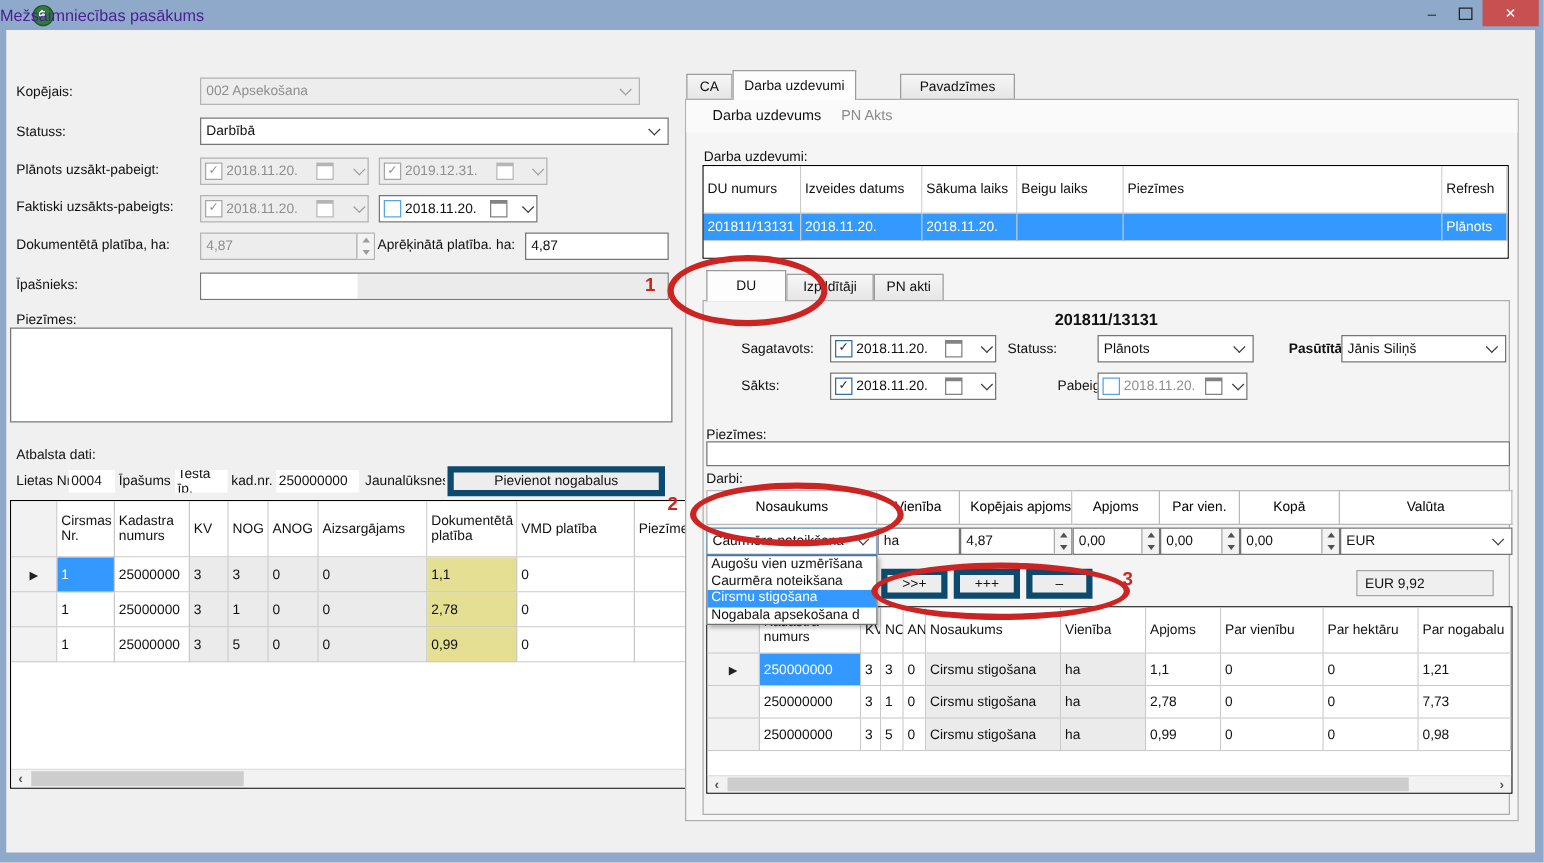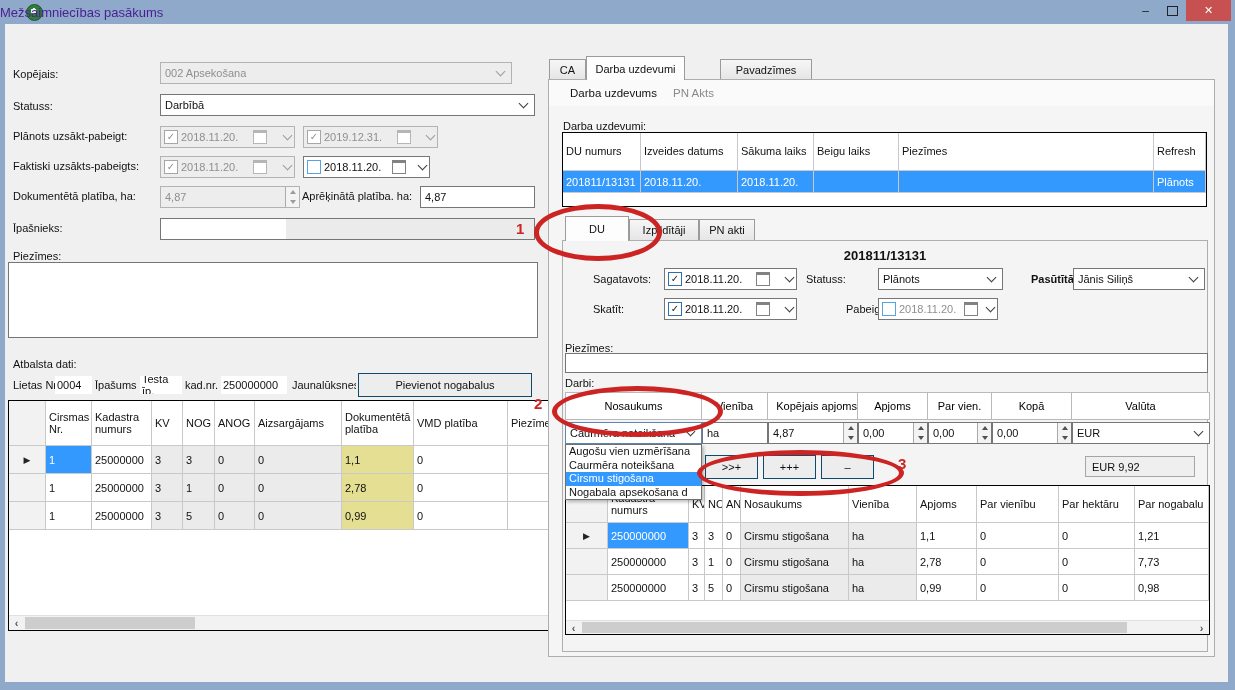--- a/index.html
+++ b/index.html
@@ -32,21 +32,21 @@
   .cb.off{color:transparent;border-color:#57a4e0;}
   .cb.gray{border-color:#a6a6a6;color:#8f8f8f;}
   .calico{flex:none;width:12px;height:10px;border:1px solid #828282;border-top:3px solid #828282;background:#fff;margin-left:auto;margin-right:2px;}
   .dis .calico{border-color:#b5b5b5;}
   .spin .num{flex:1;padding:0 4px;overflow:hidden;}
   .ud{flex:none;width:13px;height:100%;border-left:1px solid #ababab;display:flex;flex-direction:column;background:#f3f3f3;}
   .ud div{flex:1;display:flex;align-items:center;justify-content:center;}
   .tri-up{width:0;height:0;border-left:3px solid transparent;border-right:3px solid transparent;border-bottom:4px solid #505050;}
   .tri-dn{width:0;height:0;border-left:3px solid transparent;border-right:3px solid transparent;border-top:4px solid #505050;}
   .dis .tri-up{border-bottom-color:#9c9c9c;}.dis .tri-dn{border-top-color:#9c9c9c;}
-  .pbtn{position:absolute;box-sizing:border-box;background:#ededed;border:1px solid #0c4a6e;font-size:11px;color:#111;display:flex;align-items:center;justify-content:center;}
+  .pbtn{position:absolute;box-sizing:border-box;background:#ededed;border:5px solid #0c4a6e;font-size:11px;color:#111;display:flex;align-items:center;justify-content:center;}
   
   .grid{position:absolute;box-sizing:border-box;border:1px solid #000;background:#fff;display:grid;}
   .c{display:flex;align-items:center;padding:0 3px;font-size:11px;color:#111;border-right:1px solid #c9c9c9;border-bottom:1px solid #c9c9c9;background:#fff;overflow:hidden;white-space:nowrap;box-sizing:border-box;}
   .c.h{white-space:normal;line-height:1.12;background:#fff;}
   .c.rh{background:#f2f2f2;justify-content:center;}
   .c.sel{background:#3399ff;color:#fff;}
   .c.gy{background:#ebebeb;}
   .c.yl{background:#e4df92;}
   .filler{grid-column:1/-1;background:#fff;}
   .hscroll{grid-column:1/-1;position:relative;background:#f2f2f2;border-top:1px solid #e0e0e0;}
@@ -285,21 +285,21 @@
     <div class="ctrl combo abs" style="left:873px;top:244px;width:125px;height:22px;">
       <span>Plānots</span>
       <span class="chev"></span>
     </div>
     <span class="lbl" style="left:1026px;top:249px;font-weight:bold;">Pasūtītājs:</span>
     <div class="ctrl combo abs" style="left:1068px;top:244px;width:132px;height:22px;">
       <span>Jānis Siliņš</span>
       <span class="chev"></span>
     </div>
 
-    <span class="lbl" style="left:588px;top:279px;">Skatīt:</span>
+    <span class="lbl" style="left:588px;top:279px;">Sākts:</span>
     <div class="ctrl abs" style="left:659px;top:274px;width:133px;height:22px;">
       <span class="cb">✓</span>
       <span>2018.11.20.</span>
       <span class="calico"></span>
       <span class="chev"></span>
     </div>
     <span class="lbl" style="left:801px;top:279px;padding-left:40px;">Pabeigts:</span>
     <div class="ctrl abs" style="left:873px;top:274px;width:120px;height:22px;">
       <span class="cb off">✓</span>
       <span style="color:#8f8f8f;">2018.11.20.</span>

